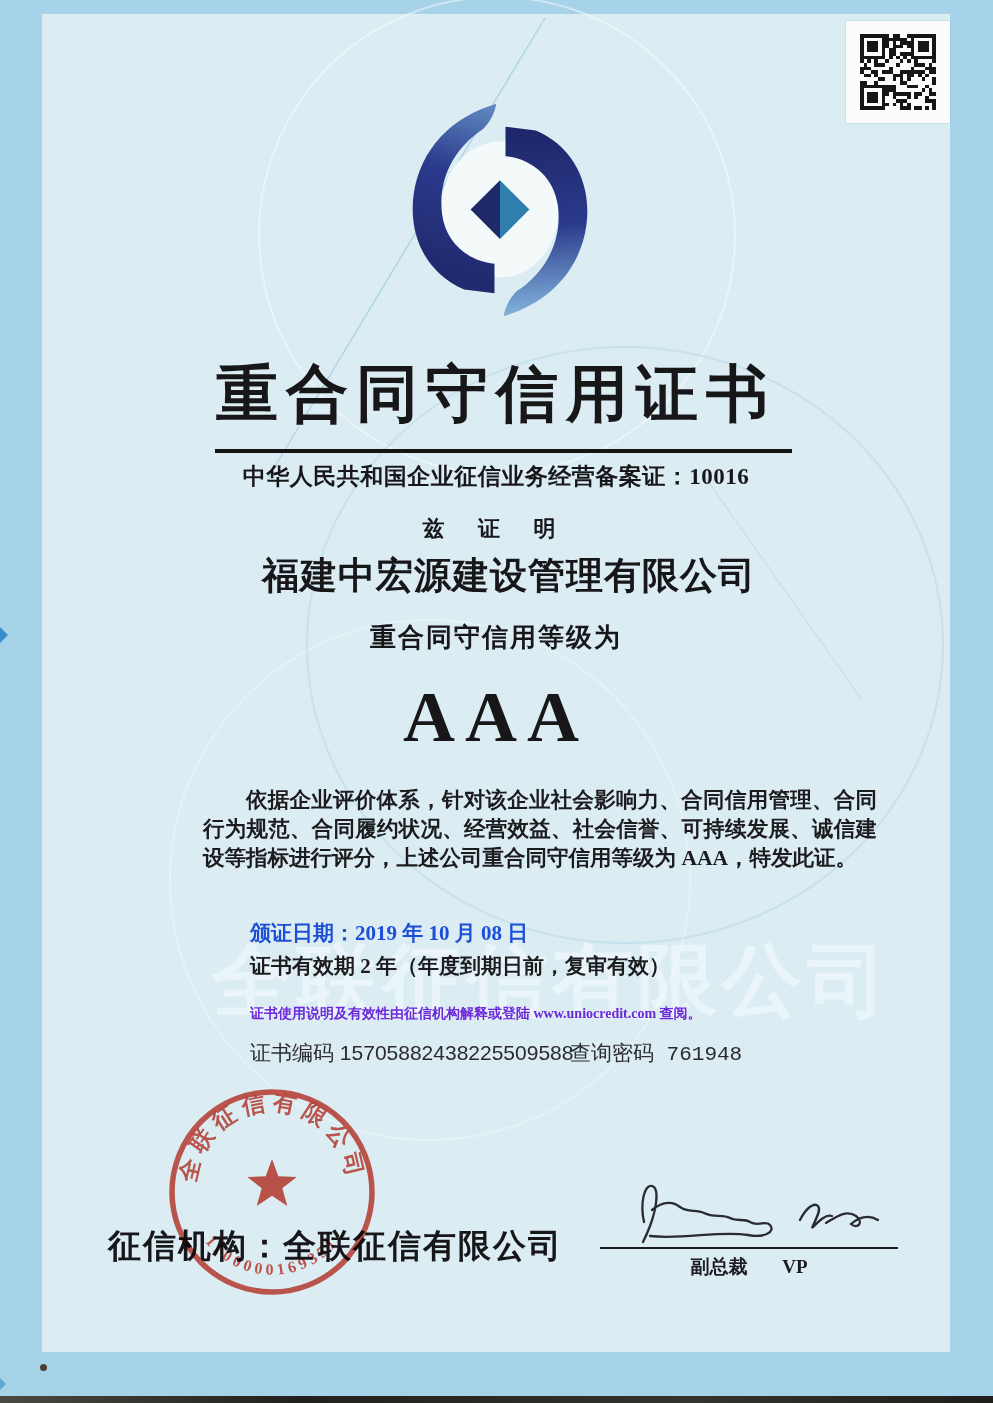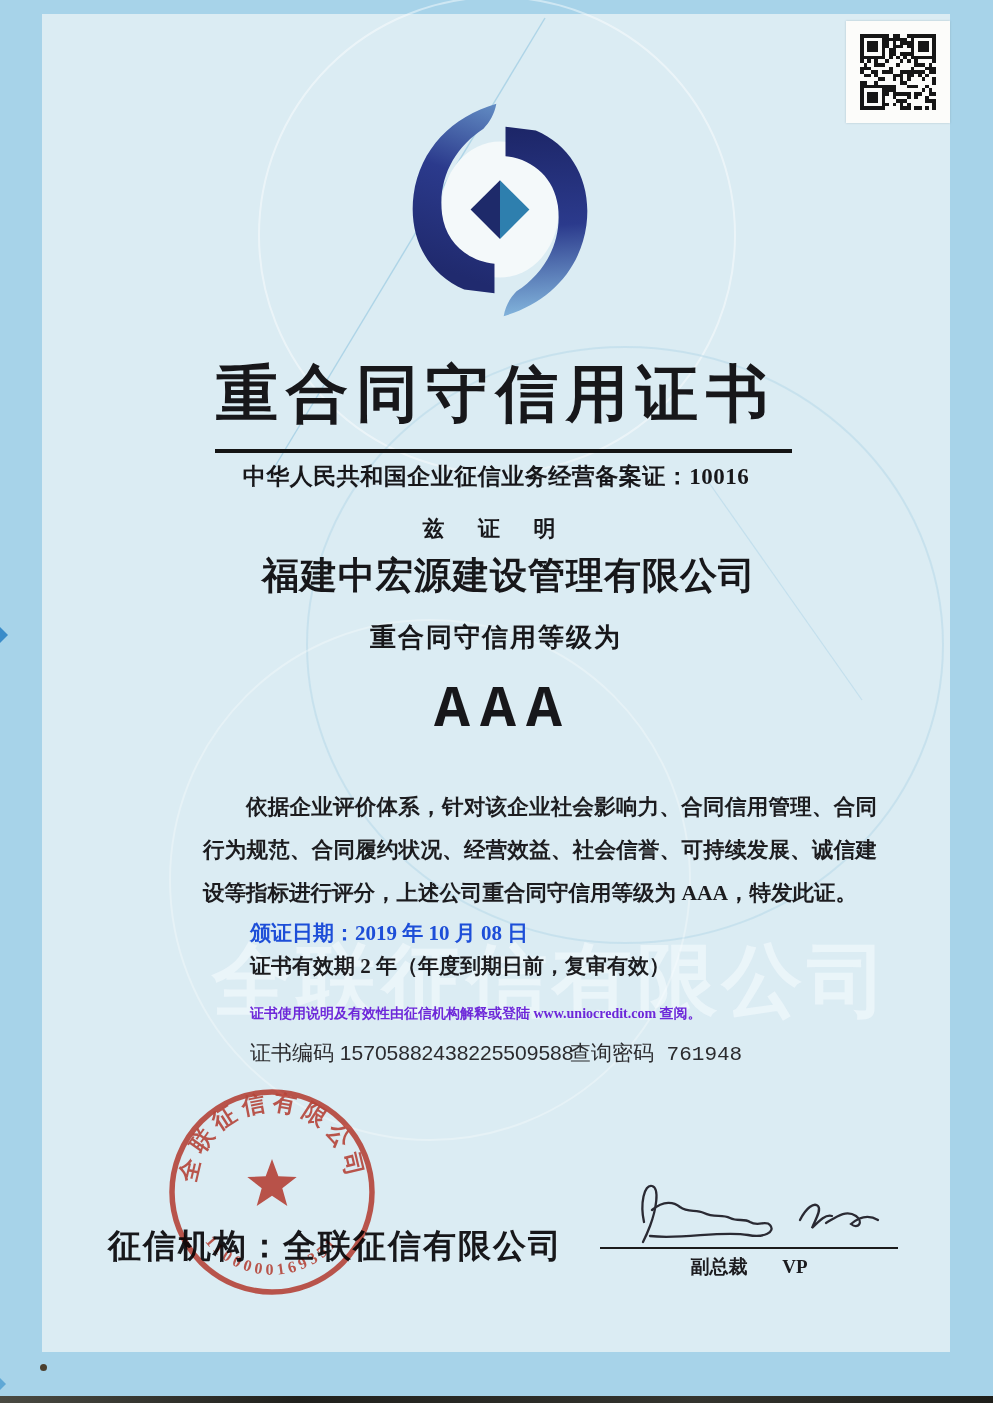--- a/index.html
+++ b/index.html
@@ -17,23 +17,23 @@
         grid-template-columns:repeat(21,1fr);grid-template-rows:repeat(21,1fr);}
   .qr-grid div{width:100%;height:100%;}
   .qr-dark{background:#161616;}
   .logo{position:absolute;left:407px;top:102px;z-index:3;}
   .cert-title{top:360px;font-size:62px;font-weight:900;letter-spacing:8px;line-height:1.1;}
   .title-rule{position:absolute;left:215px;top:449px;width:577px;height:4px;background:#151515;}
   .reg-line{top:461px;font-size:23px;font-weight:700;letter-spacing:0.5px;}
   .certify{top:514px;font-size:22px;font-weight:700;letter-spacing:14px;}
   .company{top:551px;font-size:37px;font-weight:700;letter-spacing:1px;margin-left:13px;}
   .rating-label{top:620px;font-size:26px;font-weight:700;letter-spacing:2px;}
-  .rating{top:676px;font-size:60px;font-weight:700;letter-spacing:10px;font-family:Liberation Mono, monospace;margin-left:7px;}
+  .rating{top:676px;font-size:72px;font-weight:700;letter-spacing:10px;font-family:Liberation Serif, serif;}
   .body-par{position:absolute;left:203px;top:786px;width:674px;font-size:21.5px;font-weight:700;
-        line-height:43px;text-align:justify;text-indent:2em;color:#1c1c1f;}
+        line-height:29px;text-align:justify;text-indent:2em;color:#1c1c1f;}
   .date-line1{position:absolute;left:250px;top:919px;font-size:21px;font-weight:600;color:#1d4ed8;}
   .date-line2{position:absolute;left:250px;top:952px;font-size:21px;font-weight:600;color:#1c1c1f;}
   .usage-line{position:absolute;left:250px;top:1005px;font-size:14px;font-weight:600;color:#6d28d9;}
   .codes{position:absolute;left:0;top:1039px;width:993px;font-family:"Liberation Sans","DejaVu Sans",sans-serif;
         font-size:21px;font-weight:500;color:#2b2b2e;}
   .cert-no{position:absolute;left:250px;top:0;}
   .query-code{position:absolute;left:570px;top:0;font-family:Liberation Mono, monospace;}
   .issuer{position:absolute;left:108px;top:1224px;font-size:33px;font-weight:700;letter-spacing:2px;color:#17171a;}
   .seal{position:absolute;left:162px;top:1082px;z-index:4;mix-blend-mode:multiply;opacity:.92;}
   .sig{position:absolute;left:630px;top:1176px;z-index:3;}

